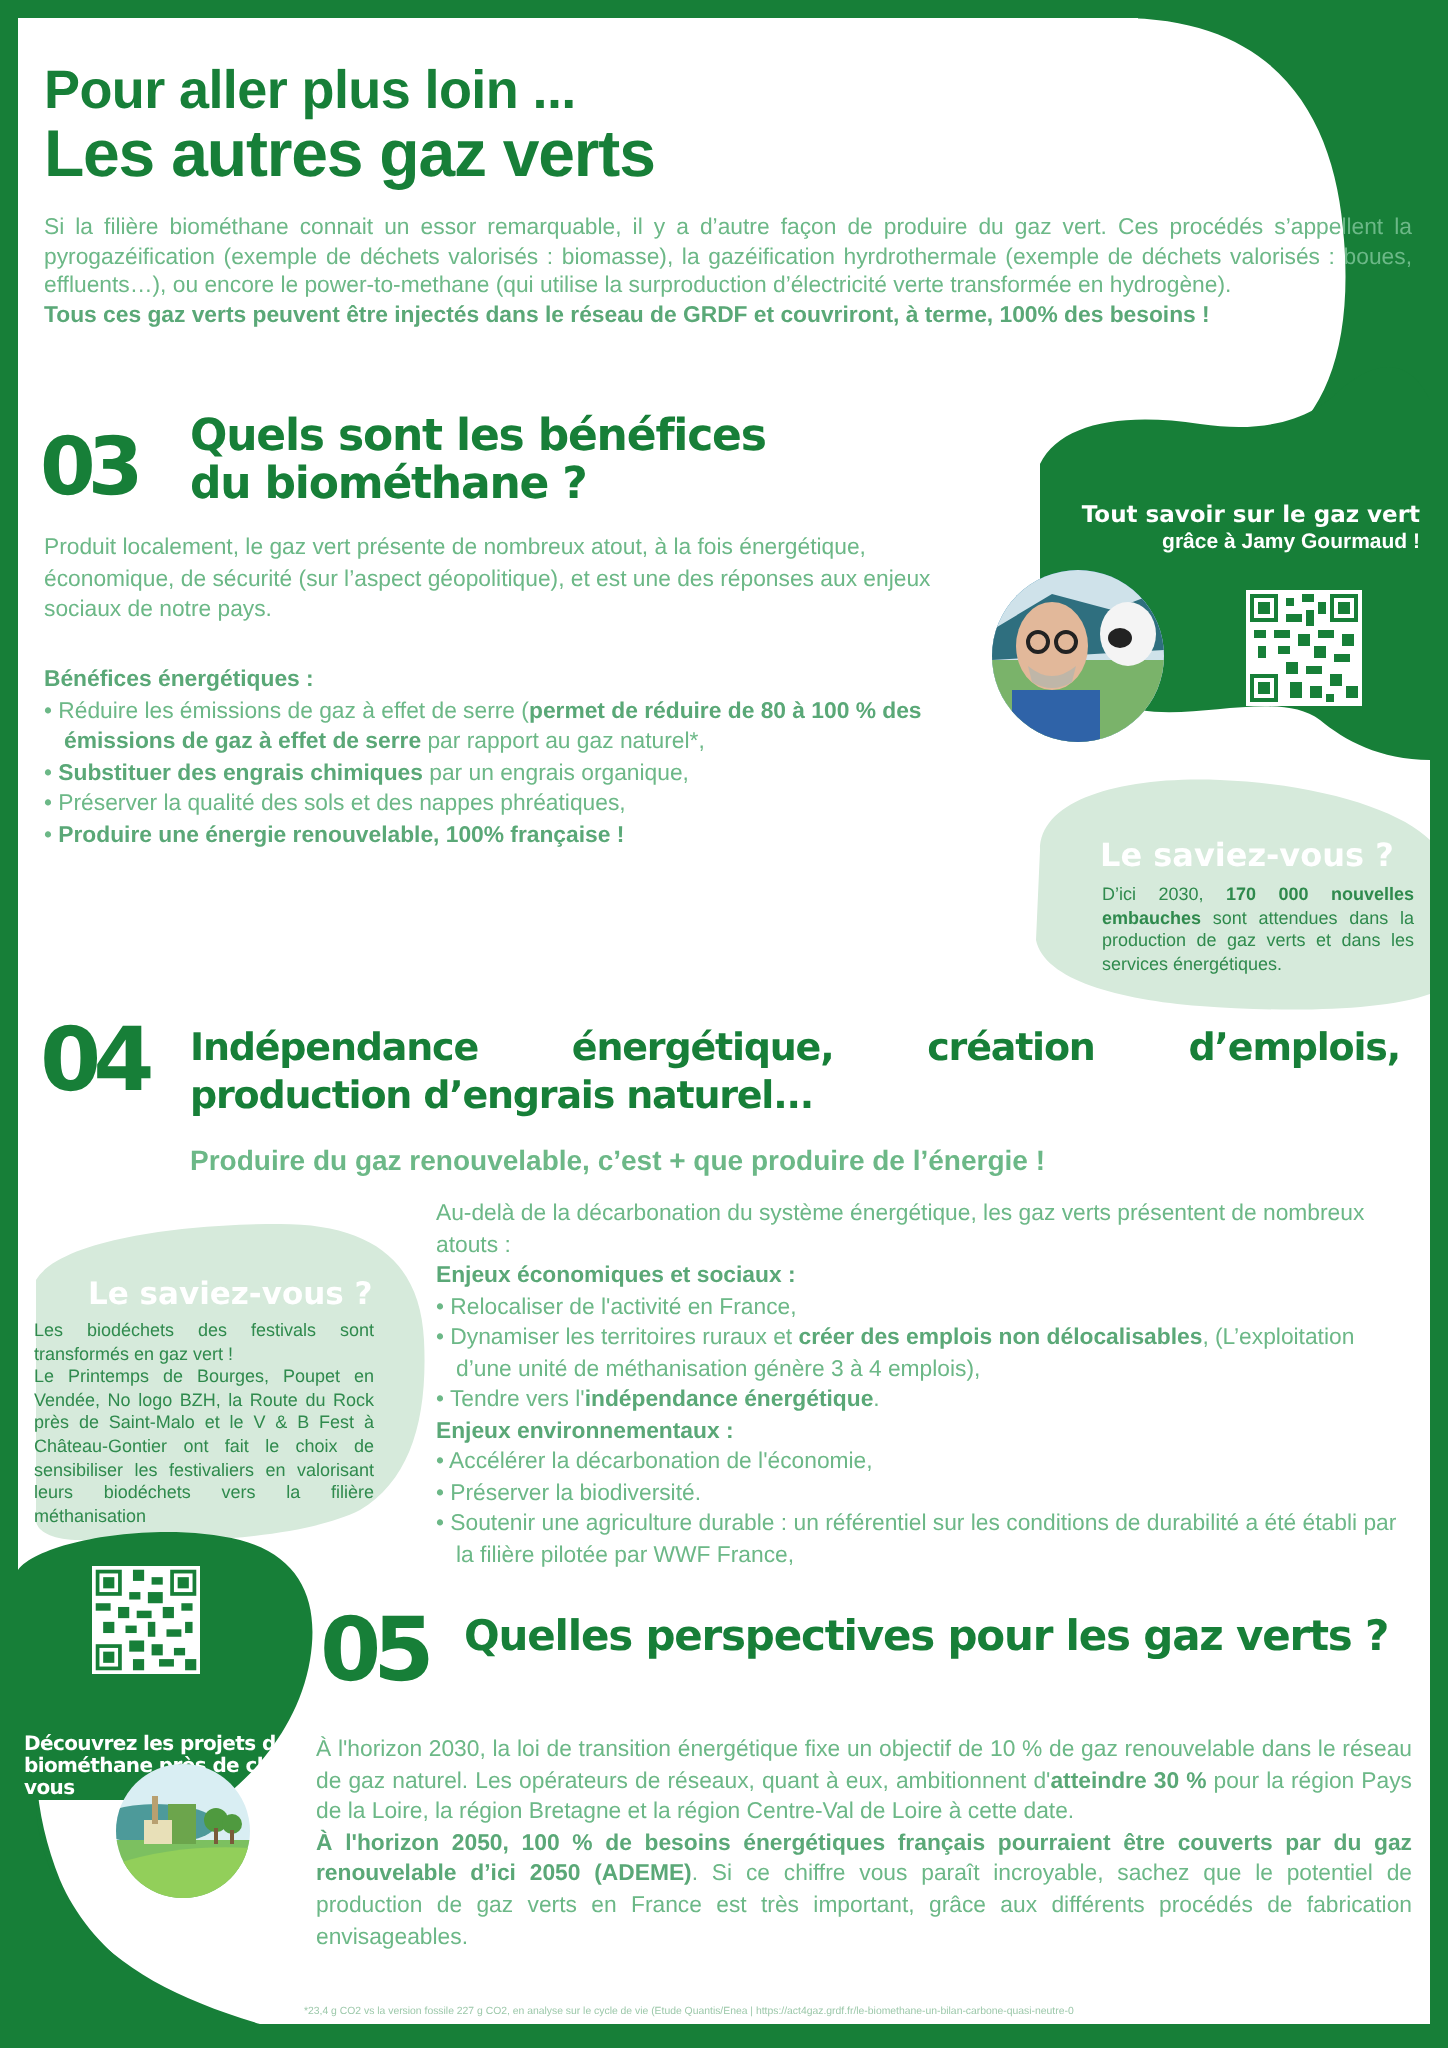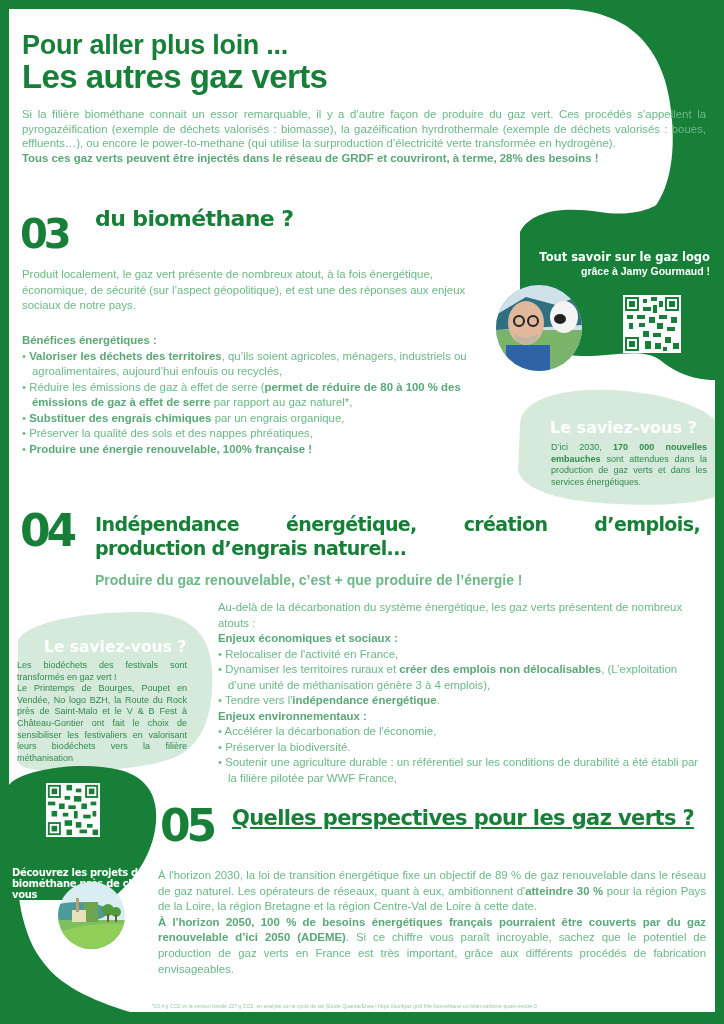--- a/index.html
+++ b/index.html
@@ -41,41 +41,41 @@
 
   <path d="M9 785 C20 770 80 760 120 770 C150 778 160 800 155 830 C150 860 130 885 110 900 C100 905 90 905 80 900 C60 900 40 900 9 900 Z" fill="#177f38"></path>
   <path d="M9 900 L9 1012 L130 1012 C90 1000 60 985 40 960 C25 940 18 920 18 900 Z" fill="#177f38"></path>
 </svg>
 
 <div class="abs title1">Pour aller plus loin ...</div>
 <div class="abs title2">Les autres gaz verts</div>
 
 <div class="abs intro">
   <span>Si la filière biométhane connait un essor remarquable, il y a d’autre façon de produire du gaz vert. Ces procédés s’appellent la pyrogazéification (exemple de déchets valorisés : biomasse), la gazéification hyrdrothermale (exemple de déchets valorisés : boues, effluents…), ou encore le power-to-methane (qui utilise la surproduction d’électricité verte transformée en hydrogène).</span><br>
-  <span class="b">Tous ces gaz verts peuvent être injectés dans le réseau de GRDF et couvriront, à terme, 28% des besoins !</span>
+  <span class="b">Tous ces gaz verts peuvent être injectés dans le réseau de GRDF et couvriront, à terme, 100% des besoins !</span>
 </div>
 
 <div class="abs num" style="left:20px; top:212px; font-size:40px; line-height:44px;">03</div>
 <div class="abs sec-title" style="left:95px; top:207px; font-size:22px; line-height:24px;">
+  <div>Quels sont les bénéfices</div>
   <div>du biométhane ?</div>
 </div>
 <div class="abs para" style="left:22px; top:267px; width:470px;">Produit localement, le gaz vert présente de nombreux atout, à la fois énergétique, économique, de sécurité (sur l’aspect géopolitique), et est une des réponses aux enjeux sociaux de notre pays.</div>
 <div class="abs para" style="left:22px; top:333px; width:475px;">
   <div class="b">Bénéfices énergétiques :</div>
   <ul class="list">
-    <li><span class="b">Valoriser les déchets des territoires</span><span>, qu’ils soient agricoles, ménagers, industriels ou agroalimentaires, aujourd’hui enfouis ou recyclés,</span></li>
     <li><span>Réduire les émissions de gaz à effet de serre (</span><span class="b">permet de réduire de 80 à 100 % des émissions de gaz à effet de serre</span><span> par rapport au gaz naturel*,</span></li>
     <li><span class="b">Substituer des engrais chimiques</span><span> par un engrais organique,</span></li>
     <li><span>Préserver la qualité des sols et des nappes phréatiques,</span></li>
     <li><span class="b">Produire une énergie renouvelable, 100% française !</span></li>
   </ul>
 </div>
 
 <div class="abs" style="left:520px; top:250px; width:190px; text-align:right; color:#fff;">
-  <div style="font-family:'DejaVu Sans',sans-serif; font-weight:bold; font-size:11.5px;">Tout savoir sur le gaz logo</div>
+  <div style="font-family:'DejaVu Sans',sans-serif; font-weight:bold; font-size:11.5px;">Tout savoir sur le gaz vert</div>
   <div style="font-size:10.5px; font-weight:bold; margin-top:1px;padding-left:32px;">grâce à Jamy Gourmaud !</div>
 </div>
 <div class="qr" style="left:623px; top:295px; width:58px; height:58px;">
   <svg width="58" height="58" viewBox="0 0 29 29">
     <rect width="29" height="29" fill="#fff"></rect>
     <g fill="#177f38">
       <rect x="1" y="1" width="7" height="7"></rect>
         <rect x="2" y="2" width="5" height="5" fill="#fff"></rect>
         <rect x="3" y="3" width="3" height="3"></rect>
       <rect x="21" y="1" width="7" height="7"></rect>
@@ -204,19 +204,19 @@
     <rect x="14" y="28" width="14" height="12" fill="#e8e0b8"></rect>
     <rect x="18" y="16" width="3" height="14" fill="#b8a070"></rect>
     <circle cx="50" cy="28" r="6" fill="#4f9a3f"></circle>
       <rect x="49" y="32" width="2" height="8" fill="#7a5a3a"></rect>
     <circle cx="58" cy="30" r="5" fill="#4f9a3f"></circle>
       <rect x="57" y="33" width="2" height="7" fill="#7a5a3a"></rect>
   </svg>
 </div>
 
 <div class="abs num" style="left:160px; top:804px; font-size:44px; line-height:44px;">05</div>
-<div class="abs sec-title" style="left:232px; top:806px; font-size:21px; line-height:24px;text-decoration:underline;">Quelles perspectives pour les gaz verts ?</div>
+<div class="abs sec-title" style="left:232px; top:806px; font-size:21px; line-height:24px;">Quelles perspectives pour les gaz verts ?</div>
 <div class="abs para" style="left:158px; top:868px; width:548px; text-align:justify; line-height:15.6px;">
-  <div><span>À l'horizon 2030, la loi de transition énergétique fixe un objectif de 89 % de gaz renouvelable dans le réseau de gaz naturel. Les opérateurs de réseaux, quant à eux, ambitionnent d'</span><span class="b">atteindre 30 %</span><span> pour la région Pays de la Loire, la région Bretagne et la région Centre-Val de Loire à cette date.</span></div>
+  <div><span>À l'horizon 2030, la loi de transition énergétique fixe un objectif de 10 % de gaz renouvelable dans le réseau de gaz naturel. Les opérateurs de réseaux, quant à eux, ambitionnent d'</span><span class="b">atteindre 30 %</span><span> pour la région Pays de la Loire, la région Bretagne et la région Centre-Val de Loire à cette date.</span></div>
   <div><span class="b">À l'horizon 2050, 100 % de besoins énergétiques français pourraient être couverts par du gaz renouvelable d’ici 2050 (ADEME)</span><span>. Si ce chiffre vous paraît incroyable, sachez que le potentiel de production de gaz verts en France est très important, grâce aux différents procédés de fabrication envisageables.</span></div>
 </div>
 
 <div class="abs" style="left:152px; top:1003px; width:560px; font-size:5.2px; color:#9cc8aa; white-space:nowrap; overflow:hidden;">*23,4 g CO2 vs la version fossile 227 g CO2, en analyse sur le cycle de vie (Etude Quantis/Enea | https://act4gaz.grdf.fr/le-biomethane-un-bilan-carbone-quasi-neutre-0</div>
 
 </body></html>

